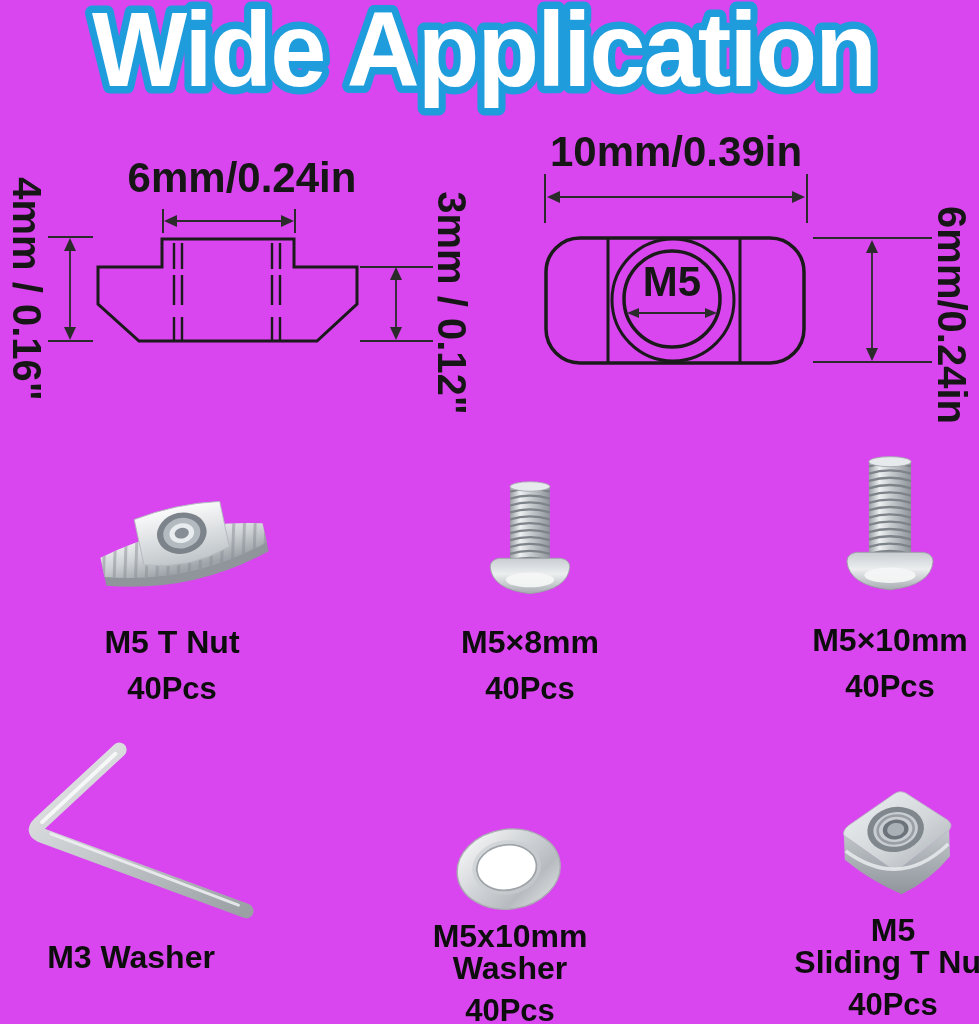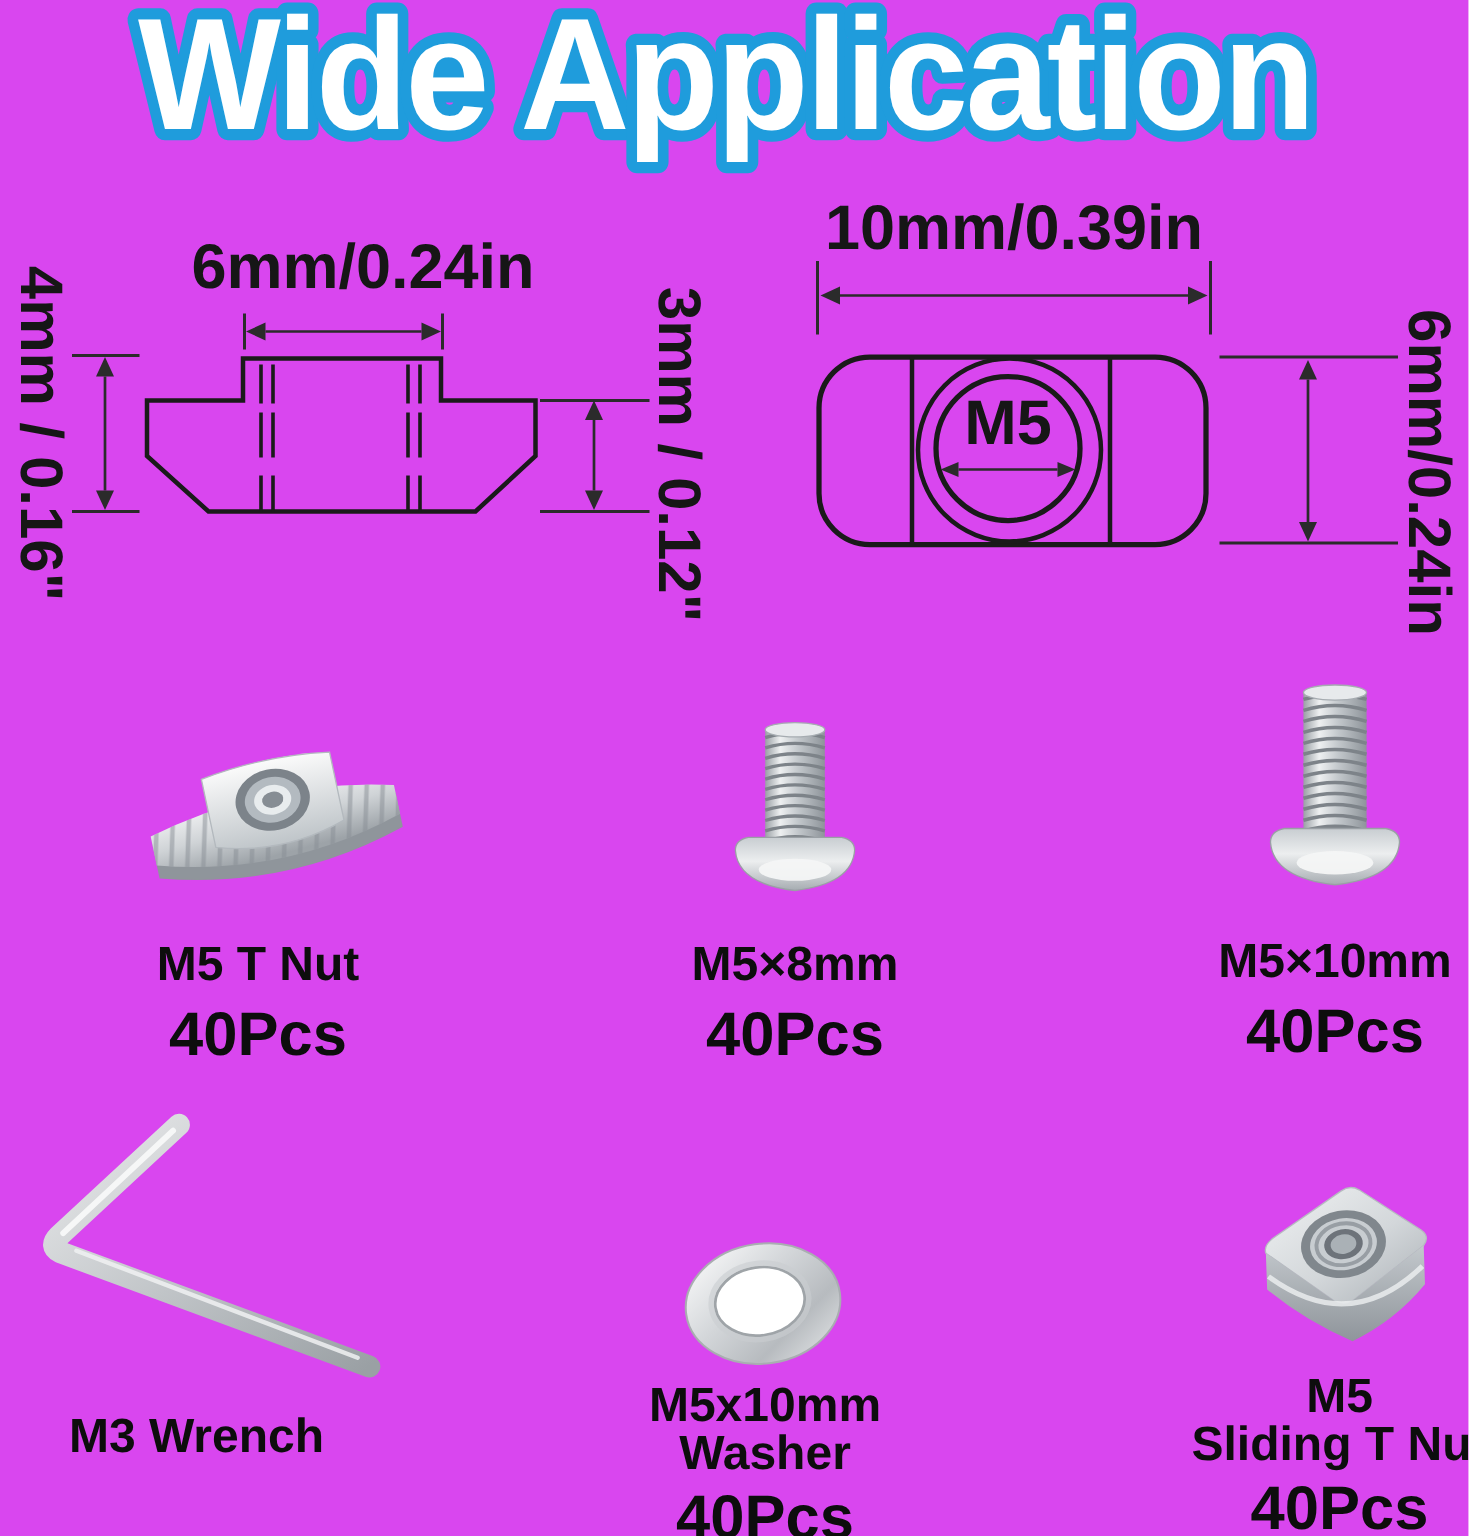--- a/index.html
+++ b/index.html
@@ -21,21 +21,21 @@
   .outline{fill:none;stroke:#1a1a1a;}
   .dimline{stroke:#2b2b2b;stroke-width:1.8;fill:none;}
   .arrow{fill:#2b2b2b;stroke:none;}
   .ext{stroke:#2b2b2b;stroke-width:2;fill:none;}
 
   .product{position:absolute;text-align:center;color:#0d0d0d;}
   .pic{display:flex;align-items:flex-end;justify-content:center;}
   .row1 .pic{height:162px;}
   .row2 .pic{height:195px;}
   .pname{font-weight:bold;font-size:32px;line-height:38px;margin-top:6px;white-space:pre-line;}
-  .pqty{font-weight:bold;font-size:41px;line-height:38px;margin-top:9px;}
+  .pqty{font-weight:bold;font-size:31px;line-height:38px;margin-top:9px;}
   .c1{left:0;top:455px;width:256px;padding-left:44px;}
   .c2{left:405px;top:455px;width:250px;}
   .c3{left:763px;top:453px;width:254px;}
   .c4{left:0;top:725px;width:262px;}
   .c5{left:385px;top:725px;width:250px;}
   .c6{left:763px;top:725px;width:260px;}
   .c1 .pic svg{transform:translateX(12px);}
   .c4 .pname{margin-top:18px;}
   .c4 .pqty{margin-top:2px;}
   .c5 .pname,.c6 .pname{line-height:32px;margin-top:0;}
@@ -225,21 +225,21 @@
             <stop offset="0" stop-color="#e9eaeb"></stop>
               <stop offset=".5" stop-color="#c2c6c9"></stop>
               <stop offset="1" stop-color="#9aa0a4"></stop>
           </linearGradient>
         </defs>
         <path d="M116,16 L34,92 Q27,99 35,103 L246,181" fill="none" stroke="url(#wrG)" stroke-width="15" stroke-linecap="round" stroke-linejoin="round"></path>
         <path d="M112,20 L37,90" stroke="#f6f7f7" stroke-width="4" stroke-linecap="round" fill="none"></path>
         <path d="M46,102 L238,175" stroke="#f0f1f2" stroke-width="3" stroke-linecap="round" fill="none" opacity=".85"></path>
       </svg>
     </div>
-    <div class="pname">M3 Wrench</div>
+    <div class="pname">M3 Washer</div>
   </div>
 
   <div class="product row2 c5">
     <div class="pic">
       <svg width="127" height="100" viewBox="0 0 140 110">
         <defs>
           <linearGradient id="waG" x1="0" y1="0" x2="1" y2="1">
             <stop offset="0" stop-color="#ffffff"></stop>
               <stop offset=".4" stop-color="#d4d7da"></stop>
               <stop offset=".7" stop-color="#b7bbbf"></stop>

